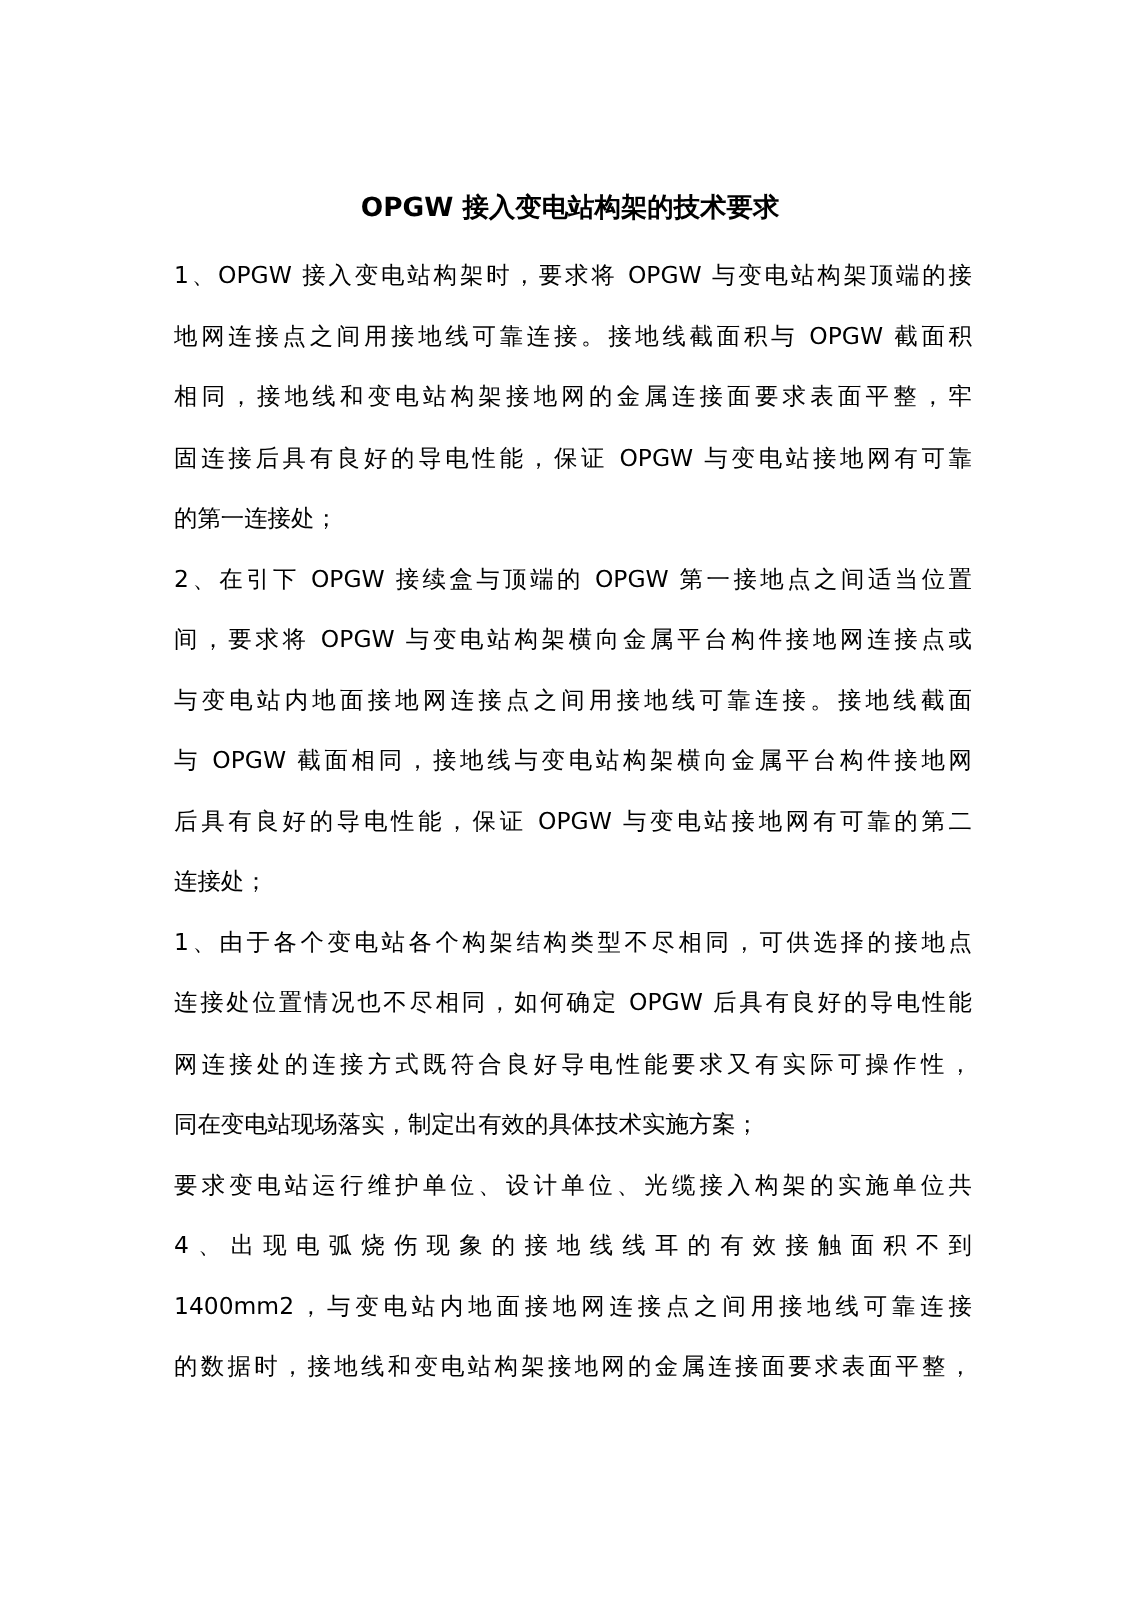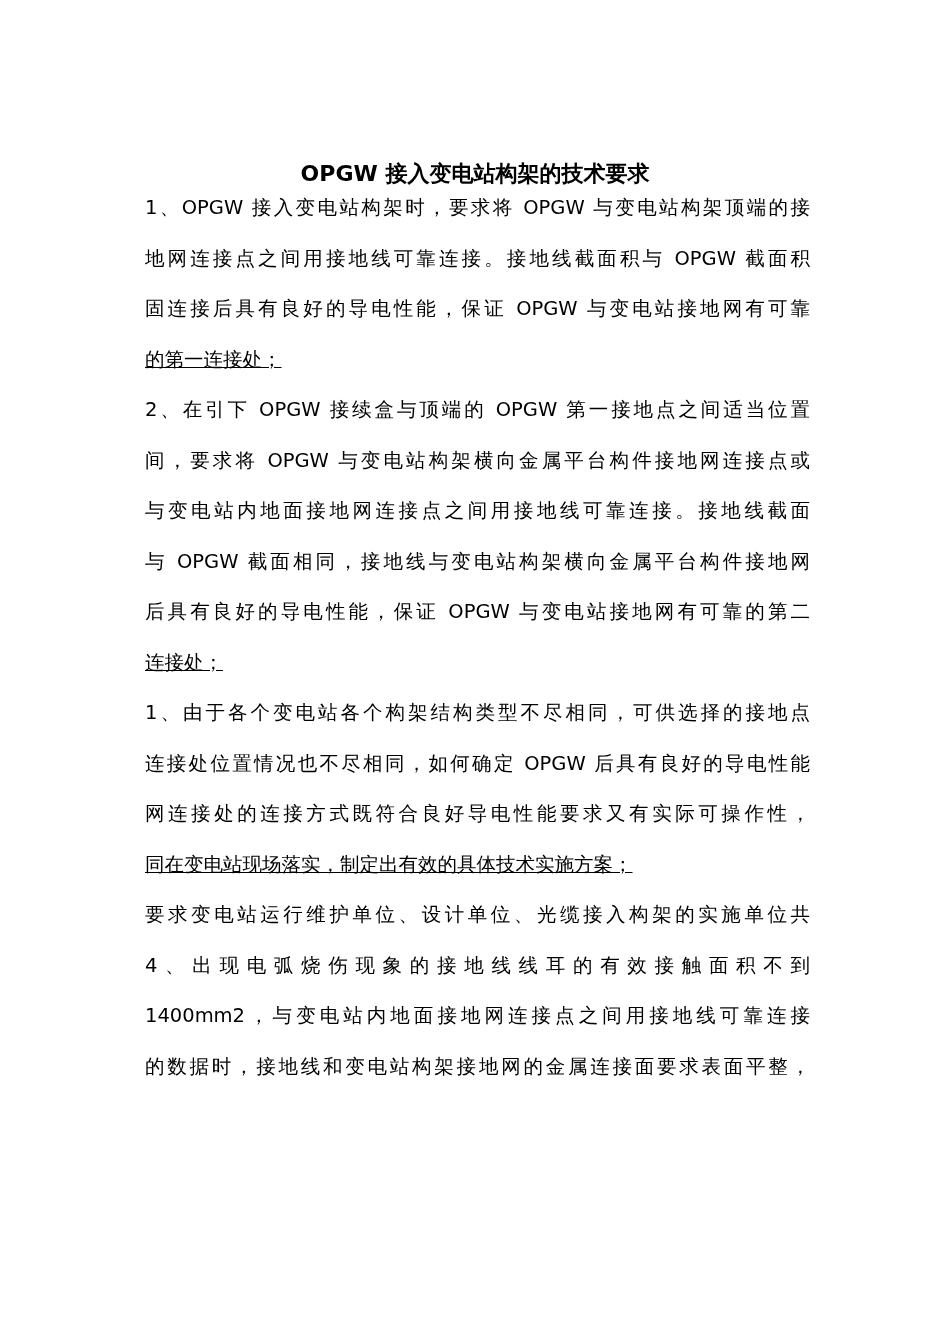--- a/index.html
+++ b/index.html
@@ -30,48 +30,48 @@
       top: 156px;
       text-align: center;
       font-size: 22px;
       font-weight: bold;
       line-height: 36px;
       white-space: nowrap;
     }
     .body-text {
       position: absolute;
       left: 145px;
-      top: 190px;
+      top: 212px;
       width: 665px;
     }
     .line {
       height: 50.5px;
       line-height: 36px;
       font-size: 19.5px;
       white-space: nowrap;
       text-align: justify;
       text-align-last: justify;
       letter-spacing: 0px;
     }
     .line.last {
       text-align-last: left;
-      text-decoration: underline;
     }
   </style>
 </head>
 <body>
 
 <div class="page">
   <div class="title">OPGW 接入变电站构架的技术要求</div>
 
   <div class="body-text">
 
     <div class="paragraph">
       <div class="line">1、OPGW 接入变电站构架时，要求将 OPGW 与变电站构架顶端的接</div>
       <div class="line">地网连接点之间用接地线可靠连接。接地线截面积与 OPGW 截面积</div>
+      <div class="line">相同，接地线和变电站构架接地网的金属连接面要求表面平整，牢</div>
       <div class="line">固连接后具有良好的导电性能，保证 OPGW 与变电站接地网有可靠</div>
       <div class="line last">的第一连接处；</div>
     </div>
 
     <div class="paragraph">
       <div class="line">2、在引下 OPGW 接续盒与顶端的 OPGW 第一接地点之间适当位置</div>
       <div class="line">间，要求将 OPGW 与变电站构架横向金属平台构件接地网连接点或</div>
       <div class="line">与变电站内地面接地网连接点之间用接地线可靠连接。接地线截面</div>
       <div class="line">与 OPGW 截面相同，接地线与变电站构架横向金属平台构件接地网</div>
       <div class="line">后具有良好的导电性能，保证 OPGW 与变电站接地网有可靠的第二</div>

